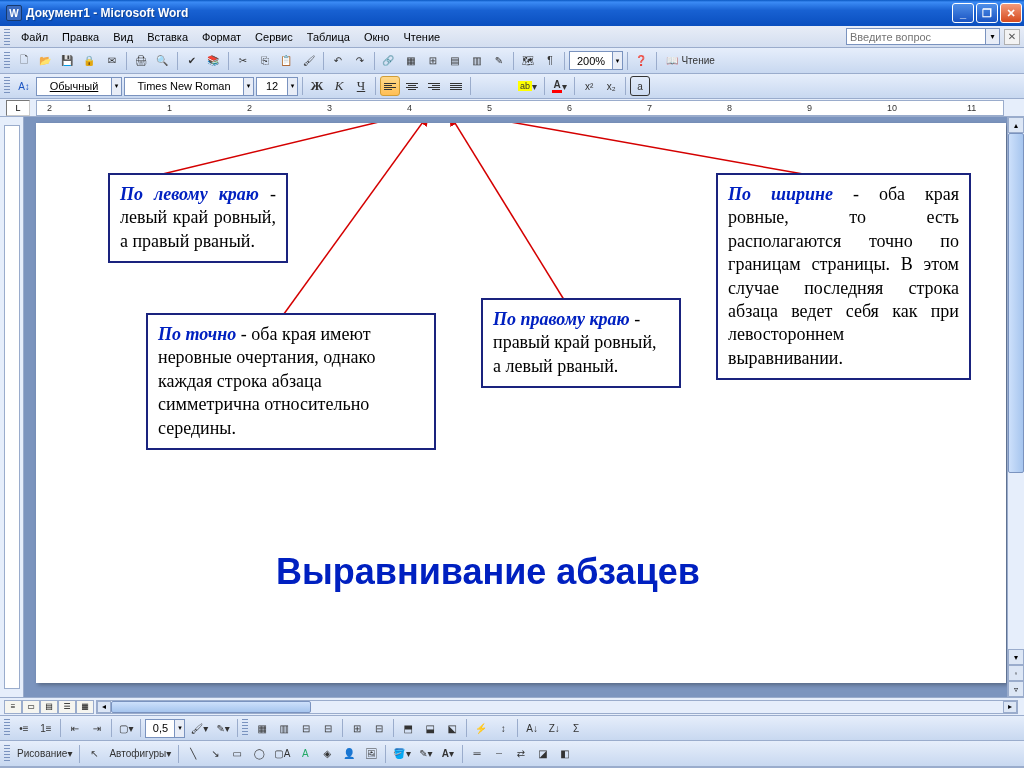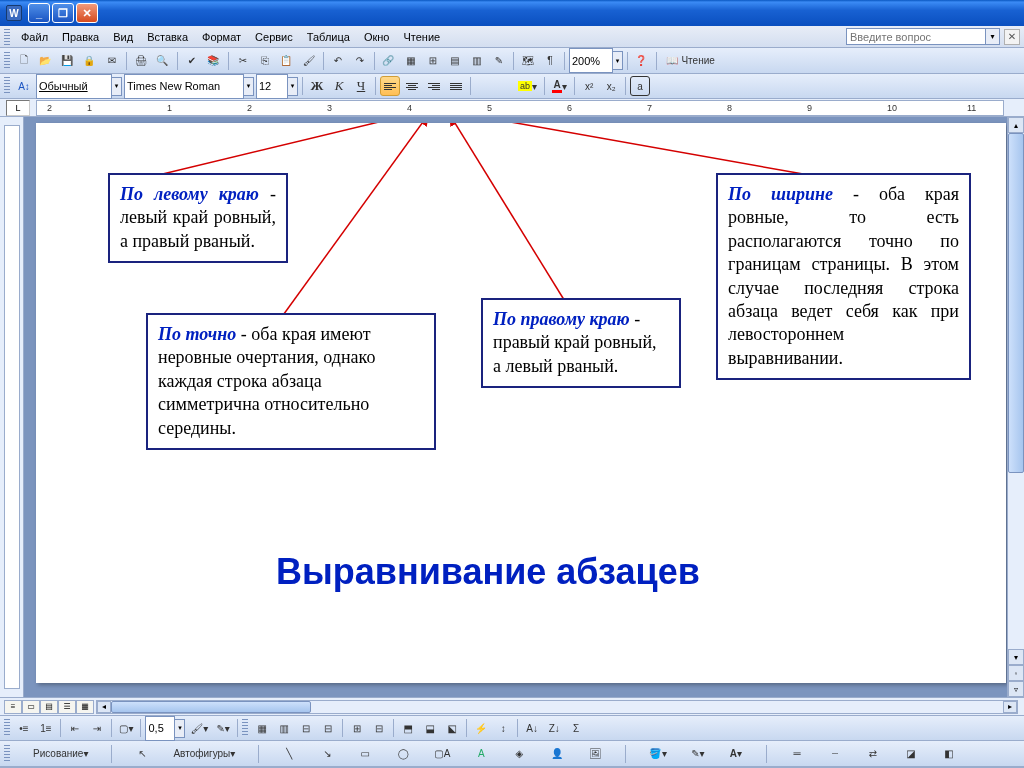--- a/index.html
+++ b/index.html
@@ -23,21 +23,21 @@
   .menubar .xbtn{width:16px;height:16px;border:1px solid #b0b0b0;background:#f3f3f3;display:flex;align-items:center;justify-content:center;margin-left:4px;font-size:10px;color:#555;}
 
   
   .toolbar { height: 26px; background: linear-gradient(#e6eefb,#c8d8f0); border-bottom: 1px solid #9aaccc; display:flex;align-items:center;padding:0 4px;gap:2px;}
   .toolbar.sec{height:25px;}
   .tb-grip{width:6px;height:18px;background:repeating-linear-gradient(to bottom,#7a93bf 0 1px,transparent 1px 3px);margin-right:2px;}
   .tb-btn{min-width:20px;height:20px;border:1px solid transparent;display:inline-flex;align-items:center;justify-content:center;font-size:10px;color:#333;padding:0 2px;border-radius:3px;}
   .tb-btn.active{background:linear-gradient(#ffd98a,#ffbf55);border:1px solid #d19d36;}
   .tb-sep{width:1px;height:18px;background:#9aaccc;margin:0 2px;}
   .tb-drop{display:flex;align-items:center;}
-  .tb-drop select,.tb-drop input{height:25px;font-size:11px;border:1px solid #7a93bf;background:#fff;padding:0 2px;}
+  .tb-drop select,.tb-drop input{height:19px;font-size:11px;border:1px solid #7a93bf;background:#fff;padding:0 2px;text-align:center;}
   .style-box{width:76px;text-decoration:underline;} .font-box{width:120px;} .size-box{width:32px;} .zoom-box{width:44px;}
   .tb-arrow{width:10px;height:19px;border:1px solid #7a93bf;border-left:none;background:#e8edf7;display:flex;align-items:center;justify-content:center;font-size:7px;}
   .bold{font-weight:bold;font-family:'Times New Roman';font-size:13px;}
   .italic{font-style:italic;font-family:'Times New Roman';font-size:13px;}
   .underline{text-decoration:underline;font-family:'Times New Roman';font-size:13px;}
   .align-ico{display:inline-flex;flex-direction:column;gap:1px;width:12px;}
   .align-ico span{height:1px;background:#333;display:block;}
   .align-left span:nth-child(2),.align-left span:nth-child(4){width:70%;}
   .align-center span:nth-child(2),.align-center span:nth-child(4){width:70%;margin:0 auto;}
   .align-right span:nth-child(2),.align-right span:nth-child(4){width:70%;margin-left:auto;}
@@ -68,34 +68,35 @@
   .svg-overlay{position:absolute;left:0;top:0;width:100%;height:100%;pointer-events:none;}
 
   
   .viewbar{height:18px;background:#e6eefb;border-top:1px solid #9aaccc;display:flex;align-items:center;padding:0 4px;gap:0;}
   .view-btn{width:18px;height:14px;border:1px solid #9aaccc;background:#f5f5f0;display:flex;align-items:center;justify-content:center;font-size:8px;}
   .hscroll{flex:1;height:14px;background:#e6eefb;border:1px solid #9aaccc;margin:0 2px;position:relative;}
   .hscroll .thumb{position:absolute;left:14px;top:0;bottom:0;width:200px;background:linear-gradient(#cde0fb,#a6c5ee);border:1px solid #7a93bf;border-radius:2px;}
   .hscroll .arr{position:absolute;top:0;bottom:0;width:14px;background:#dce6f5;border:1px solid #9aaccc;display:flex;align-items:center;justify-content:center;font-size:8px;}
 
   .tb3{height:26px;background:linear-gradient(#e6eefb,#c8d8f0);border-top:1px solid #9aaccc;border-bottom:1px solid #9aaccc;display:flex;align-items:center;padding:0 4px;gap:2px;}
-  .tb4{height:26px;background:linear-gradient(#e6eefb,#c8d8f0);border-bottom:1px solid #9aaccc;display:flex;align-items:center;padding:0 4px;gap:18px;}
+  .tb4{height:26px;background:linear-gradient(#e6eefb,#c8d8f0);border-bottom:1px solid #9aaccc;display:flex;align-items:center;padding:0 4px;gap:2px;}
 
   .statusbar{height:18px;background:#e6eefb;display:flex;align-items:center;font-size:11px;color:#333;border-top:1px solid #9aaccc;}
 
   .scroll-v{position:absolute;right:0;top:0;bottom:0;width:17px;background:#e6eefb;border-left:1px solid #9aaccc;}
   .scroll-v .arr{height:16px;background:#dce6f5;border:1px solid #9aaccc;display:flex;align-items:center;justify-content:center;font-size:8px;}
   .scroll-v .track{position:absolute;top:16px;bottom:50px;left:0;right:0;}
   .scroll-v .thumb{position:absolute;top:0;height:340px;left:0;right:0;background:linear-gradient(to right,#cde0fb,#a6c5ee);border:1px solid #7a93bf;border-radius:2px;}
 </style>
 </head>
 <body>
 
 <div class="titlebar">
   <div class="app-icon">W</div>
+  <div class="title-text">Документ1 - Microsoft Word</div>
   <div class="win-btn btn-min">_</div>
   <div class="win-btn btn-max">❐</div>
   <div class="win-btn btn-close">✕</div>
 </div>
 
 <div class="menubar">
   <div class="grip"></div>
   <div class="menuitem"><span>Файл</span></div>
   <div class="menuitem"><span>Правка</span></div>
   <div class="menuitem"><span>Вид</span></div>

